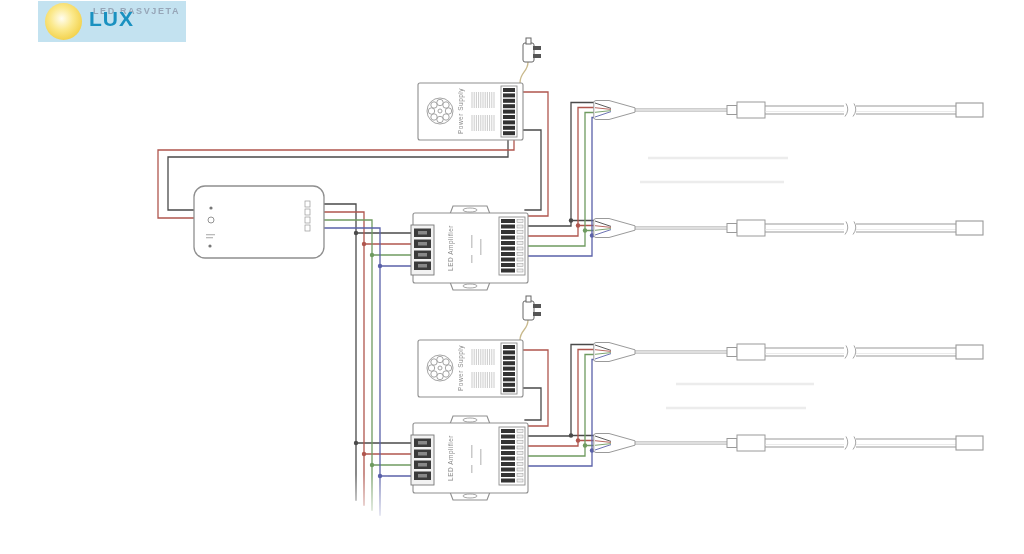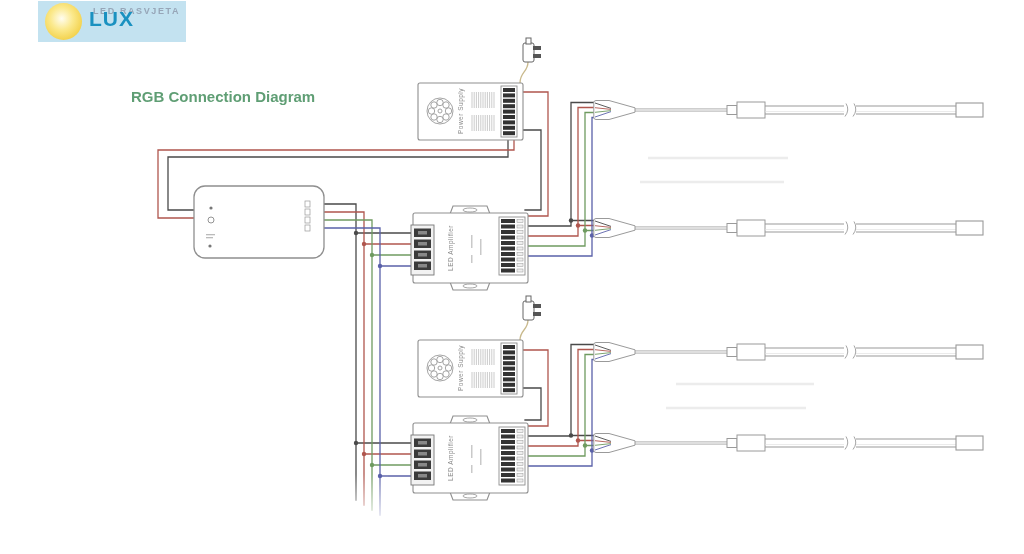--- a/index.html
+++ b/index.html
@@ -20,21 +20,20 @@
 <body>
 
 <div class="stage">
 
   <div class="logo">
     <div class="sun"></div>
     <div class="tagline">LED RASVJETA</div>
     <div class="lux">LUX</div>
   </div>
 
-  <div class="title">RGB Connection Diagram</div>
 
   <svg class="diagram" width="1024" height="554" viewBox="0 0 1024 554">
     <defs>
       <linearGradient id="fadeV" x1="0" y1="0" x2="0" y2="1">
         <stop offset="0" stop-color="#ffffff" stop-opacity="0"></stop>
         <stop offset="1" stop-color="#ffffff" stop-opacity="1"></stop>
       </linearGradient>
 
       <g id="vent" stroke="#a8a8a8" stroke-width="0.6">
         <path d="M0 0V16M2.2 0V16M4.4 0V16M6.6 0V16M8.8 0V16M11 0V16M13.2 0V16M15.4 0V16M17.6 0V16M19.8 0V16M22 0V16"></path>

